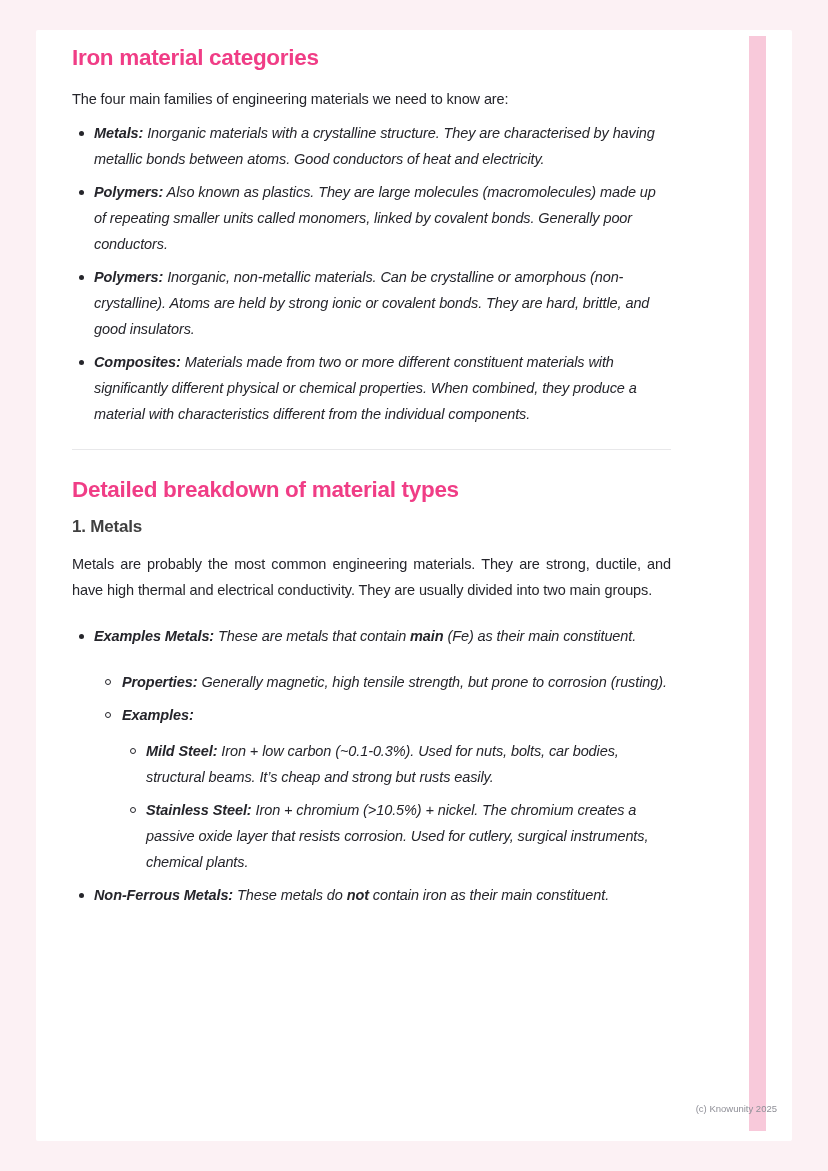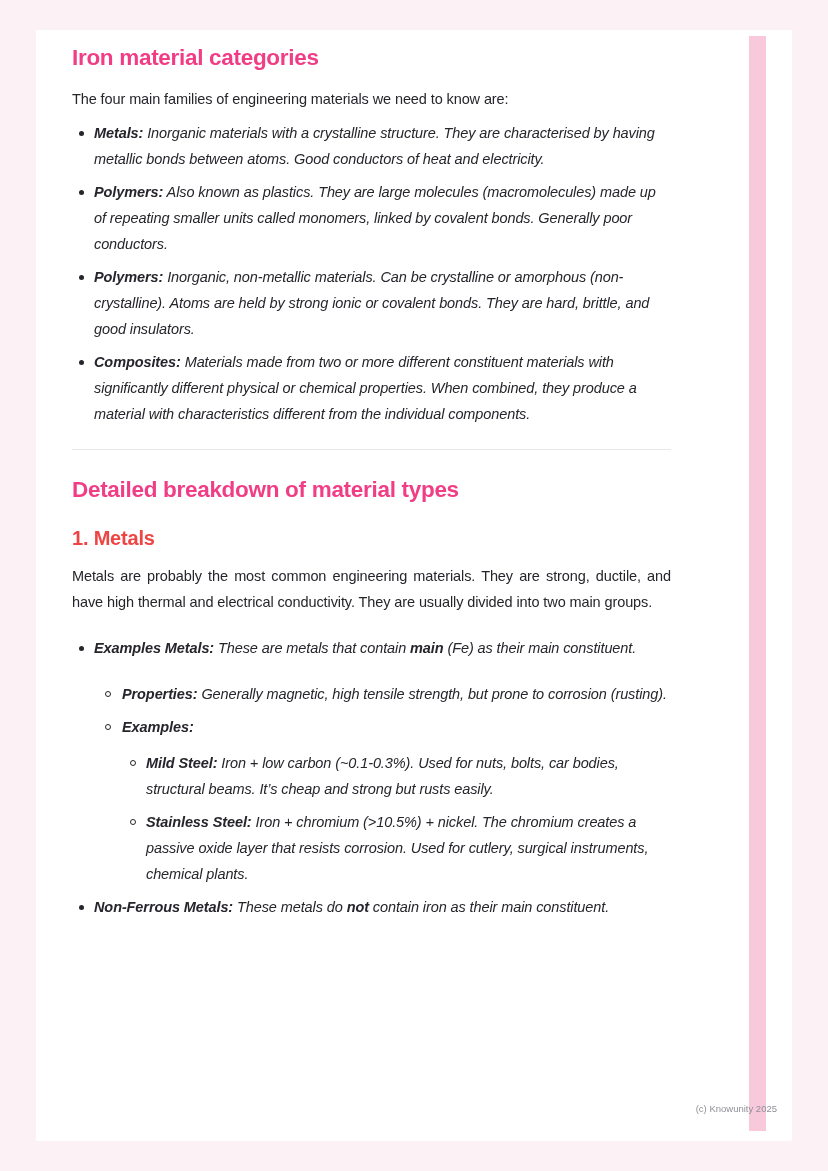--- a/index.html
+++ b/index.html
@@ -39,25 +39,25 @@
   h1 {
     font-size: 22.5px;
     line-height: 28px;
     font-weight: 700;
     color: #f03d86;
     margin: 0 0 14px;
     letter-spacing: -0.3px;
   }
   h1.h1b { margin: 26px 0 0; }
   h2 {
-    font-size: 20px;
+    font-size: 17px;
     line-height: 21px;
     font-weight: 700;
-    color: #ef4444;
-    margin: 24px 0 14px;
+    color: #404040;
+    margin: 12px 0 14px;
     letter-spacing: -0.2px;
   }
   p { margin: 0 0 8px; }
   p.metals-intro { margin: 0 0 20px; }
   .just { text-align: justify; }
   ul { list-style: none; margin: 0; padding: 0; text-align: left; font-style: italic; }
   li { position: relative; }
   .l1 > li { padding-left: 22px; margin-bottom: 7px; }
   .l1 > li::before {
     content: "";

